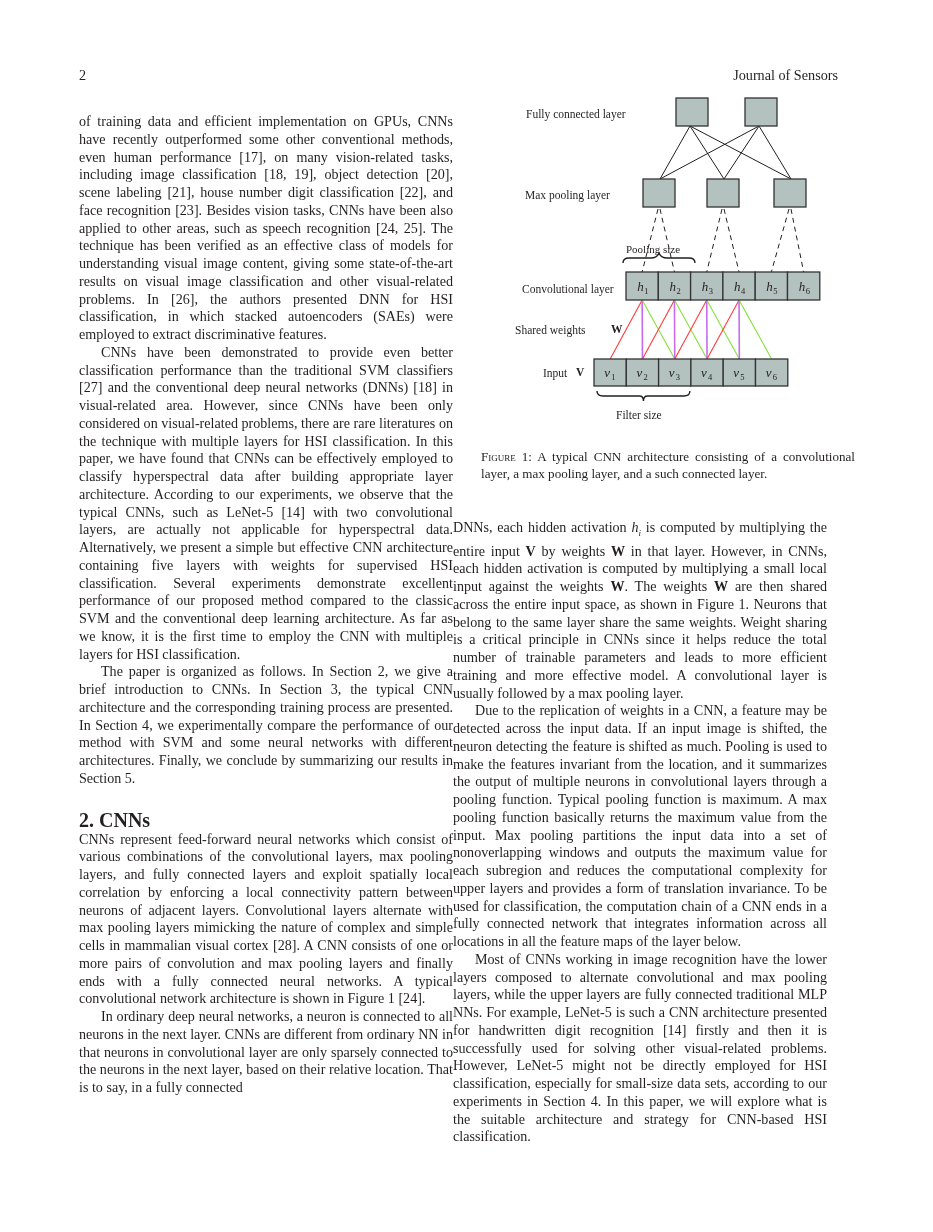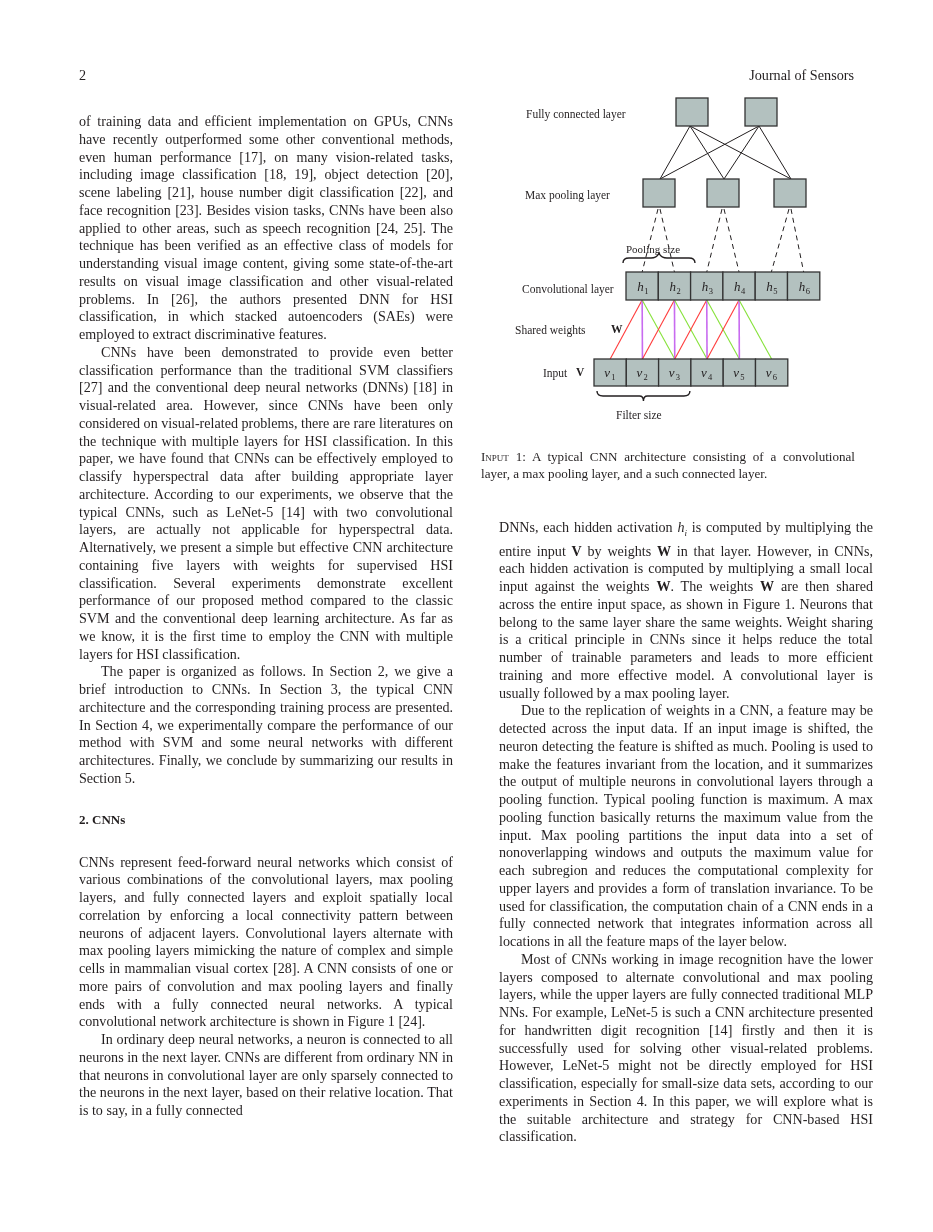--- a/index.html
+++ b/index.html
@@ -1,28 +1,28 @@
 <!DOCTYPE html>
 <html><head>
 <meta charset="utf-8">
 <style>
   html, body { margin: 0; padding: 0; background: #ffffff; }
   body { width: 933px; height: 1232px; position: relative; overflow: hidden;
          font-family: "Liberation Serif", "DejaVu Serif", serif; color: #231f20; }
   .running-head { position: absolute; top: 67px; left: 79px; right: 79px; height: 20px;
                   font-size: 14.2px; }
   .page-num { position: absolute; left: 0; top: 0; }
-  .journal { position: absolute; right: 0; top: 0; text-align: right; }
+  .journal { position: absolute; right: 16px; top: 0; text-align: right; }
   .col { position: absolute; top: 113px; width: 374px; font-size: 14.1px; line-height: 17.75px;
          text-align: justify; hyphens: none; }
   .col-left { left: 79px; }
-  .col-right { left: 499px; width: 374px; }
+  .col-right { left: 453px; width: 374px; }
   .col p { margin: 0; text-indent: 22px; }
   .col p.noindent { text-indent: 0; }
-  .section-heading { font-weight: bold; font-size: 13px; margin: 22px 0 24px 0; text-indent: 0; line-height: 20px; }
+  .section-heading { font-weight: bold; font-size: 20px; margin: 22px 0 1px 0; text-indent: 0; line-height: 20px; }
   .figure { position: absolute; left: 481px; top: 92px; width: 380px; height: 340px; }
   .figure svg { width: 380px; height: 340px; }
   .caption { position: absolute; left: 481px; top: 449px; width: 374px; font-size: 13.1px; line-height: 16.5px; text-align: justify; }
   .caption .sc { font-variant: small-caps; }
   .right-body { top: 519px; }
   .b { font-weight: bold; }
   .i { font-style: italic; }
 </style>
 </head>
 <body>
@@ -121,20 +121,20 @@
         <text x="259.34999999999997" y="288" font-family="Liberation Serif, serif" font-size="8.5" fill="#231f20">5</text>
         <rect x="274.5" y="267" width="32.3" height="27" fill="#b3c1bf" stroke="#333333" stroke-width="1.3"></rect>
         <text x="284.65" y="285" font-family="Liberation Serif, serif" font-style="italic" font-size="13" fill="#231f20">v</text>
         <text x="291.65" y="288" font-family="Liberation Serif, serif" font-size="8.5" fill="#231f20">6</text>
         <path d="M116,299 q0,5 6,5 h36.44999999999999 q4,0 4,5 q0,-5 4,-5 h36.44999999999999 q6,0 6,-5" fill="none" stroke="#231f20" stroke-width="1.4"></path>
       </g>
   </svg>
 </div>
 
 <div class="caption">
-  <span class="sc">Input 1:</span><span> A typical CNN architecture consisting of a convolutional layer, a max pooling layer, and a such connected layer.</span>
+  <span class="sc">Figure 1:</span><span> A typical CNN architecture consisting of a convolutional layer, a max pooling layer, and a such connected layer.</span>
 </div>
 
 <div class="col col-right right-body">
   <p class="noindent"><span>DNNs, each hidden activation </span><span class="i">h</span><sub class="i" style="font-size:9px">i</sub><span> is computed by multiplying the entire input </span><span class="b">V</span><span> by weights </span><span class="b">W</span><span> in that layer. However, in CNNs, each hidden activation is computed by multiplying a small local input against the weights </span><span class="b">W</span><span>. The weights </span><span class="b">W</span><span> are then shared across the entire input space, as shown in Figure 1. Neurons that belong to the same layer share the same weights. Weight sharing is a critical principle in CNNs since it helps reduce the total number of trainable parameters and leads to more efficient training and more effective model. A convolutional layer is usually followed by a max pooling layer.</span></p>
   <p>Due to the replication of weights in a CNN, a feature may be detected across the input data. If an input image is shifted, the neuron detecting the feature is shifted as much. Pooling is used to make the features invariant from the location, and it summarizes the output of multiple neurons in convolutional layers through a pooling function. Typical pooling function is maximum. A max pooling function basically returns the maximum value from the input. Max pooling partitions the input data into a set of nonoverlapping windows and outputs the maximum value for each subregion and reduces the computational complexity for upper layers and provides a form of translation invariance. To be used for classification, the computation chain of a CNN ends in a fully connected network that integrates information across all locations in all the feature maps of the layer below.</p>
   <p>Most of CNNs working in image recognition have the lower layers composed to alternate convolutional and max pooling layers, while the upper layers are fully connected traditional MLP NNs. For example, LeNet-5 is such a CNN architecture presented for handwritten digit recognition [14] firstly and then it is successfully used for solving other visual-related problems. However, LeNet-5 might not be directly employed for HSI classification, especially for small-size data sets, according to our experiments in Section 4. In this paper, we will explore what is the suitable architecture and strategy for CNN-based HSI classification.</p>
 </div>
 
 </body></html>

